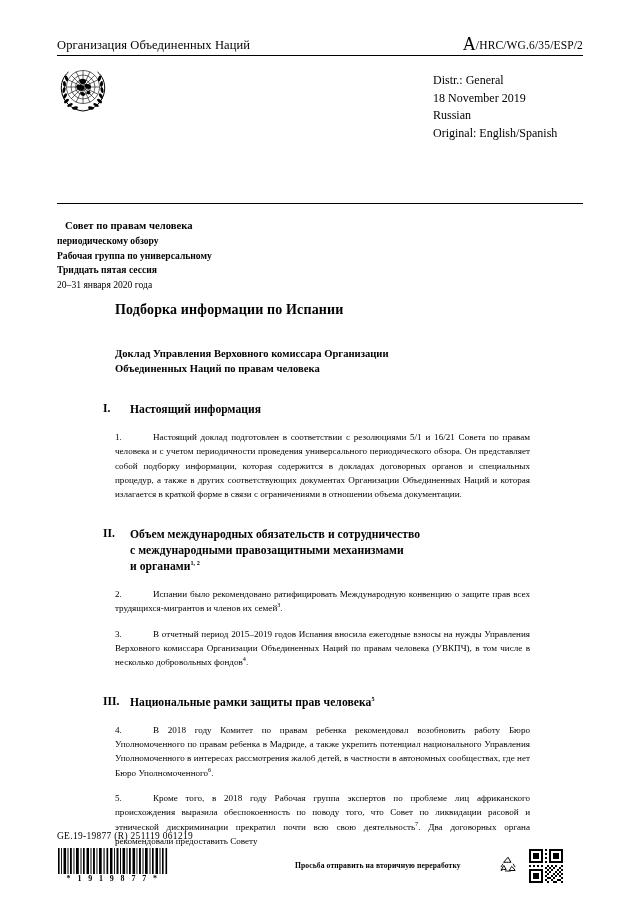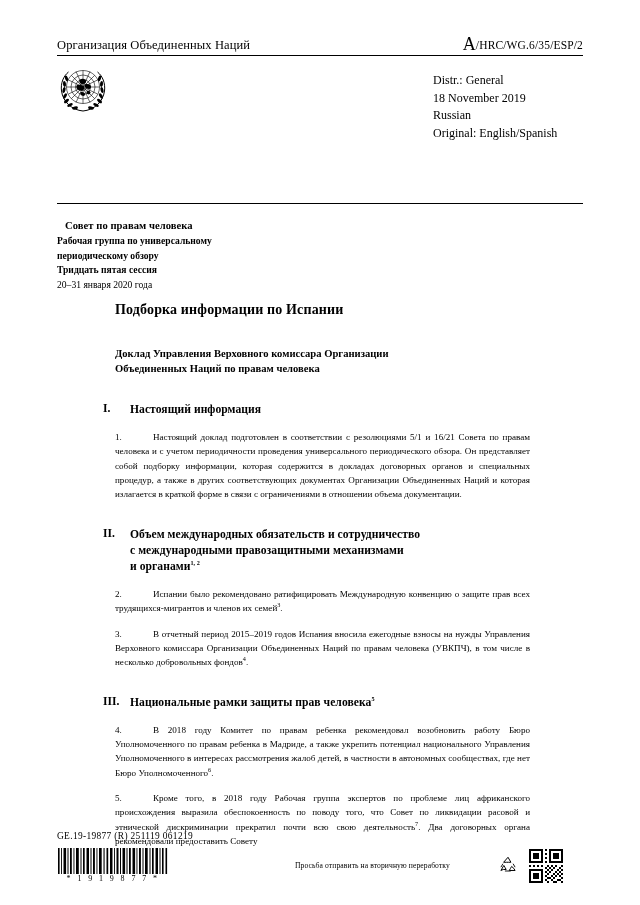--- a/index.html
+++ b/index.html
@@ -184,27 +184,28 @@
   }
   .barcode-text {
     position: absolute;
     left: 57px;
     top: 874px;
     width: 112px;
     text-align: center;
     font-size: 8px;
     letter-spacing: 2.4px;
     white-space: nowrap;
+    font-weight: bold;
   }
   .recycle-note {
     position: absolute;
     left: 295px;
     top: 861px;
     font-size: 7.6px;
-    font-weight: normal;
+    font-weight: bold;
     letter-spacing: 0.1px;
     white-space: nowrap;
   }
   .recycle-icon {
     position: absolute;
     left: 497px;
     top: 855px;
     width: 22px;
     height: 20px;
   }
@@ -294,22 +295,22 @@
         <div>Original: English/Spanish</div>
       </div>
 
     </div>
   </div>
 
   <div class="body-rule"></div>
 
   <div class="session-block">
     <div class="organ">Совет по правам человека</div>
+    <div class="b">периодическому обзору</div>
     <div class="b">Рабочая группа по универсальному</div>
-    <div class="b">периодическому обзору</div>
     <div class="b">Тридцать пятая сессия</div>
     <div>20–31 января 2020 года</div>
   </div>
 
   <div class="content">
 
     <div class="doc-title">Подборка информации по Испании</div>
 
     <div class="doc-subtitle">
       <span>Доклад Управления Верховного комиссара Организации</span><br>

